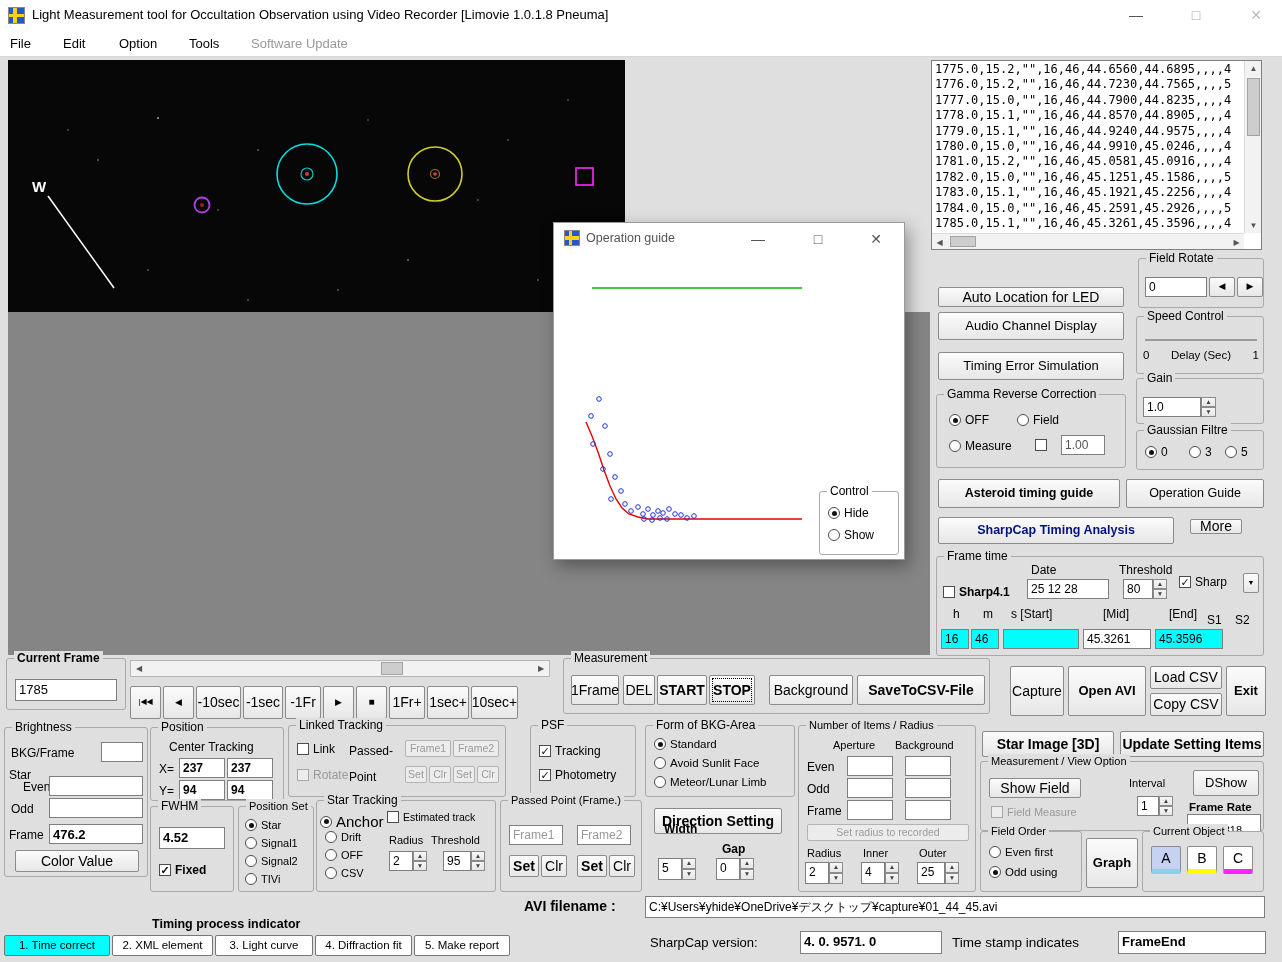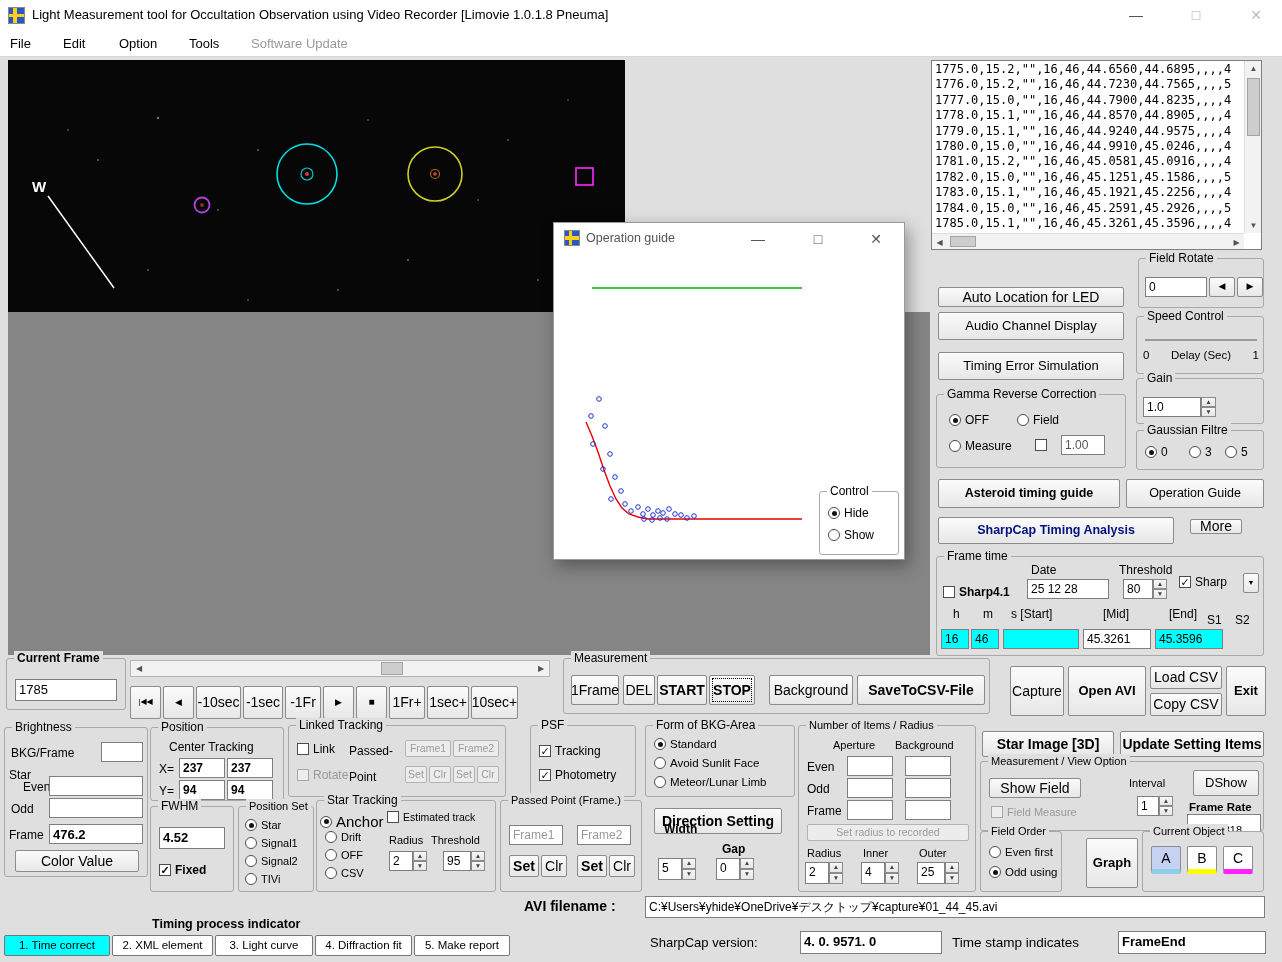--- a/index.html
+++ b/index.html
@@ -508,21 +508,21 @@
   <div class="fld" style="left:156px;top:34px;width:22px;height:20px">1</div>
   <div class="spin" style="left:178px;top:34px;height:20px;width:14px">
       <b>▲</b>
       <b>▼</b>
     </div>
   <div class="btn" style="left:212px;top:8px;width:66px;height:26px;font-size:13px">DShow</div>
   <div class="lb" style="left:208px;top:38px;font-weight:bold;font-size:11.5px">Frame Rate</div>
   <div class="fld" style="left:206px;top:52px;width:74px;height:16px;font-size:11px;padding:8px 2px">14.923818</div>
 </div>
 
-<div class="g" style="left:980px;top:831px;width:82px;height:61px">
+<div class="g" style="left:980px;top:831px;width:102px;height:61px">
   <span class="c" style="font-size:11px">Field Order</span>
   <span class="opt" style="left:8px;top:14px;font-size:11.5px">
       <span class="rb"></span>
       <span>Even first</span>
     </span>
   <span class="opt sel" style="left:8px;top:34px;font-size:11.5px">
       <span class="rb"></span>
       <span>Odd using</span>
     </span>
 </div>

